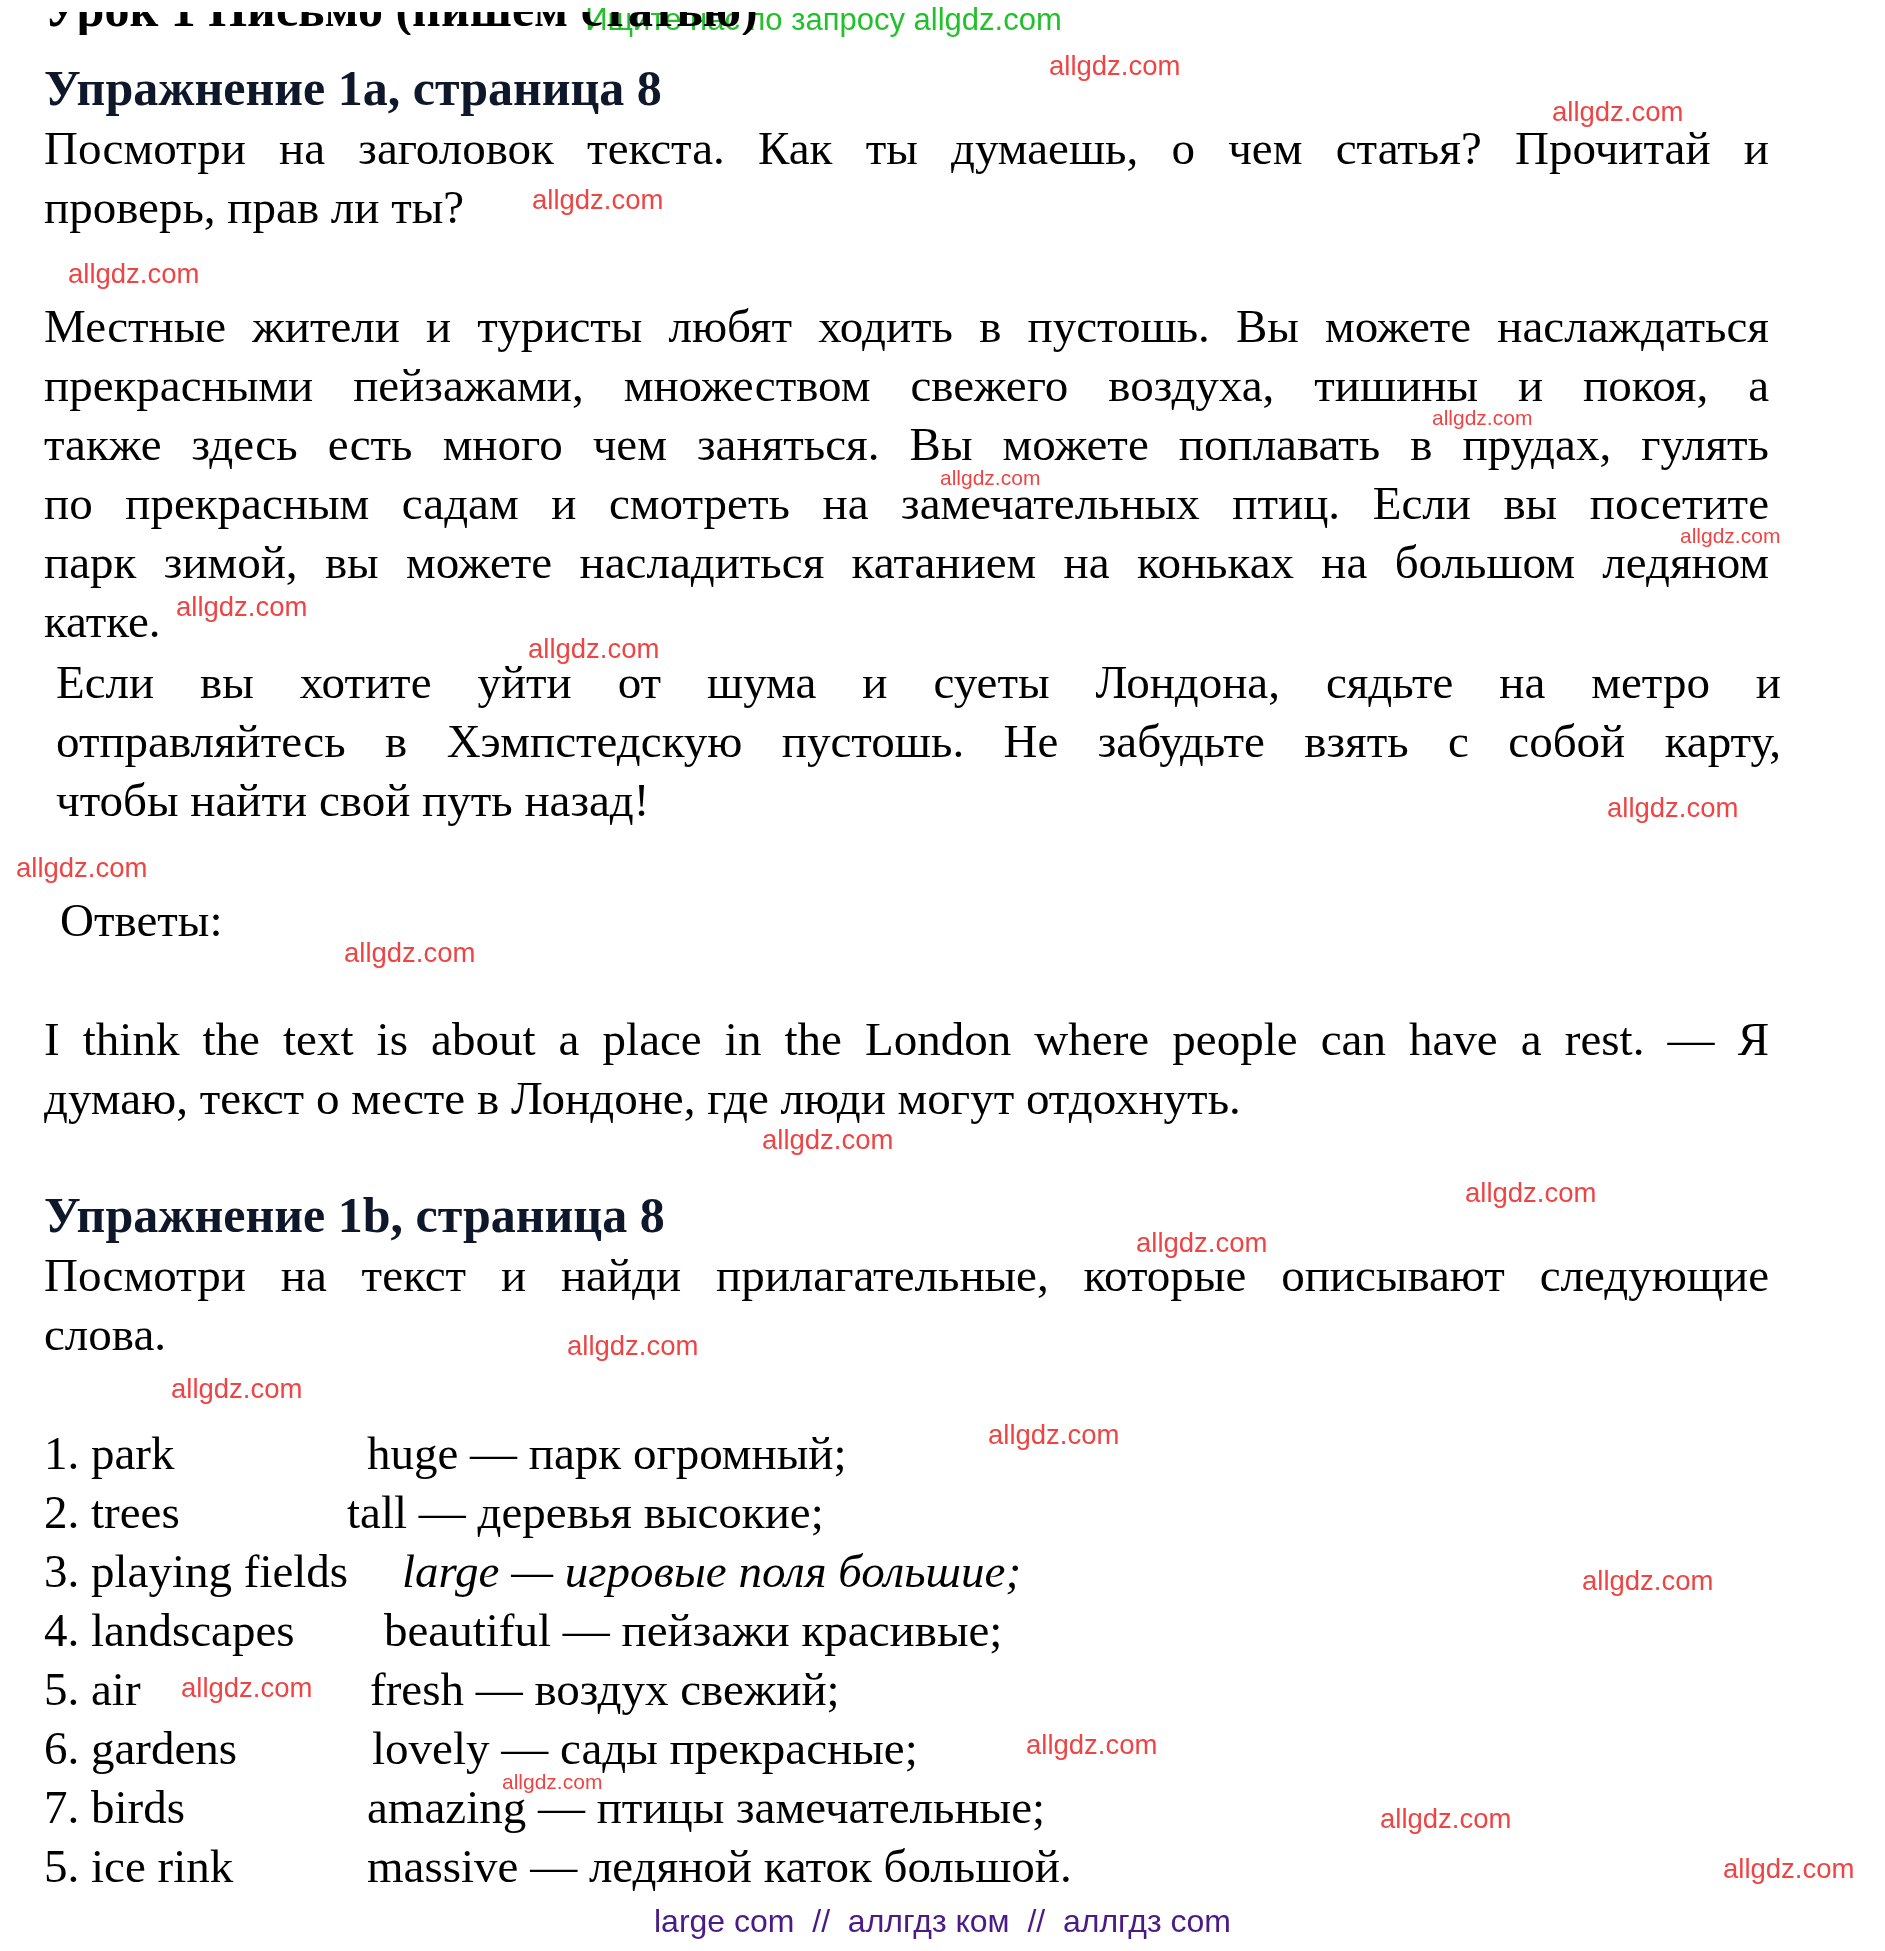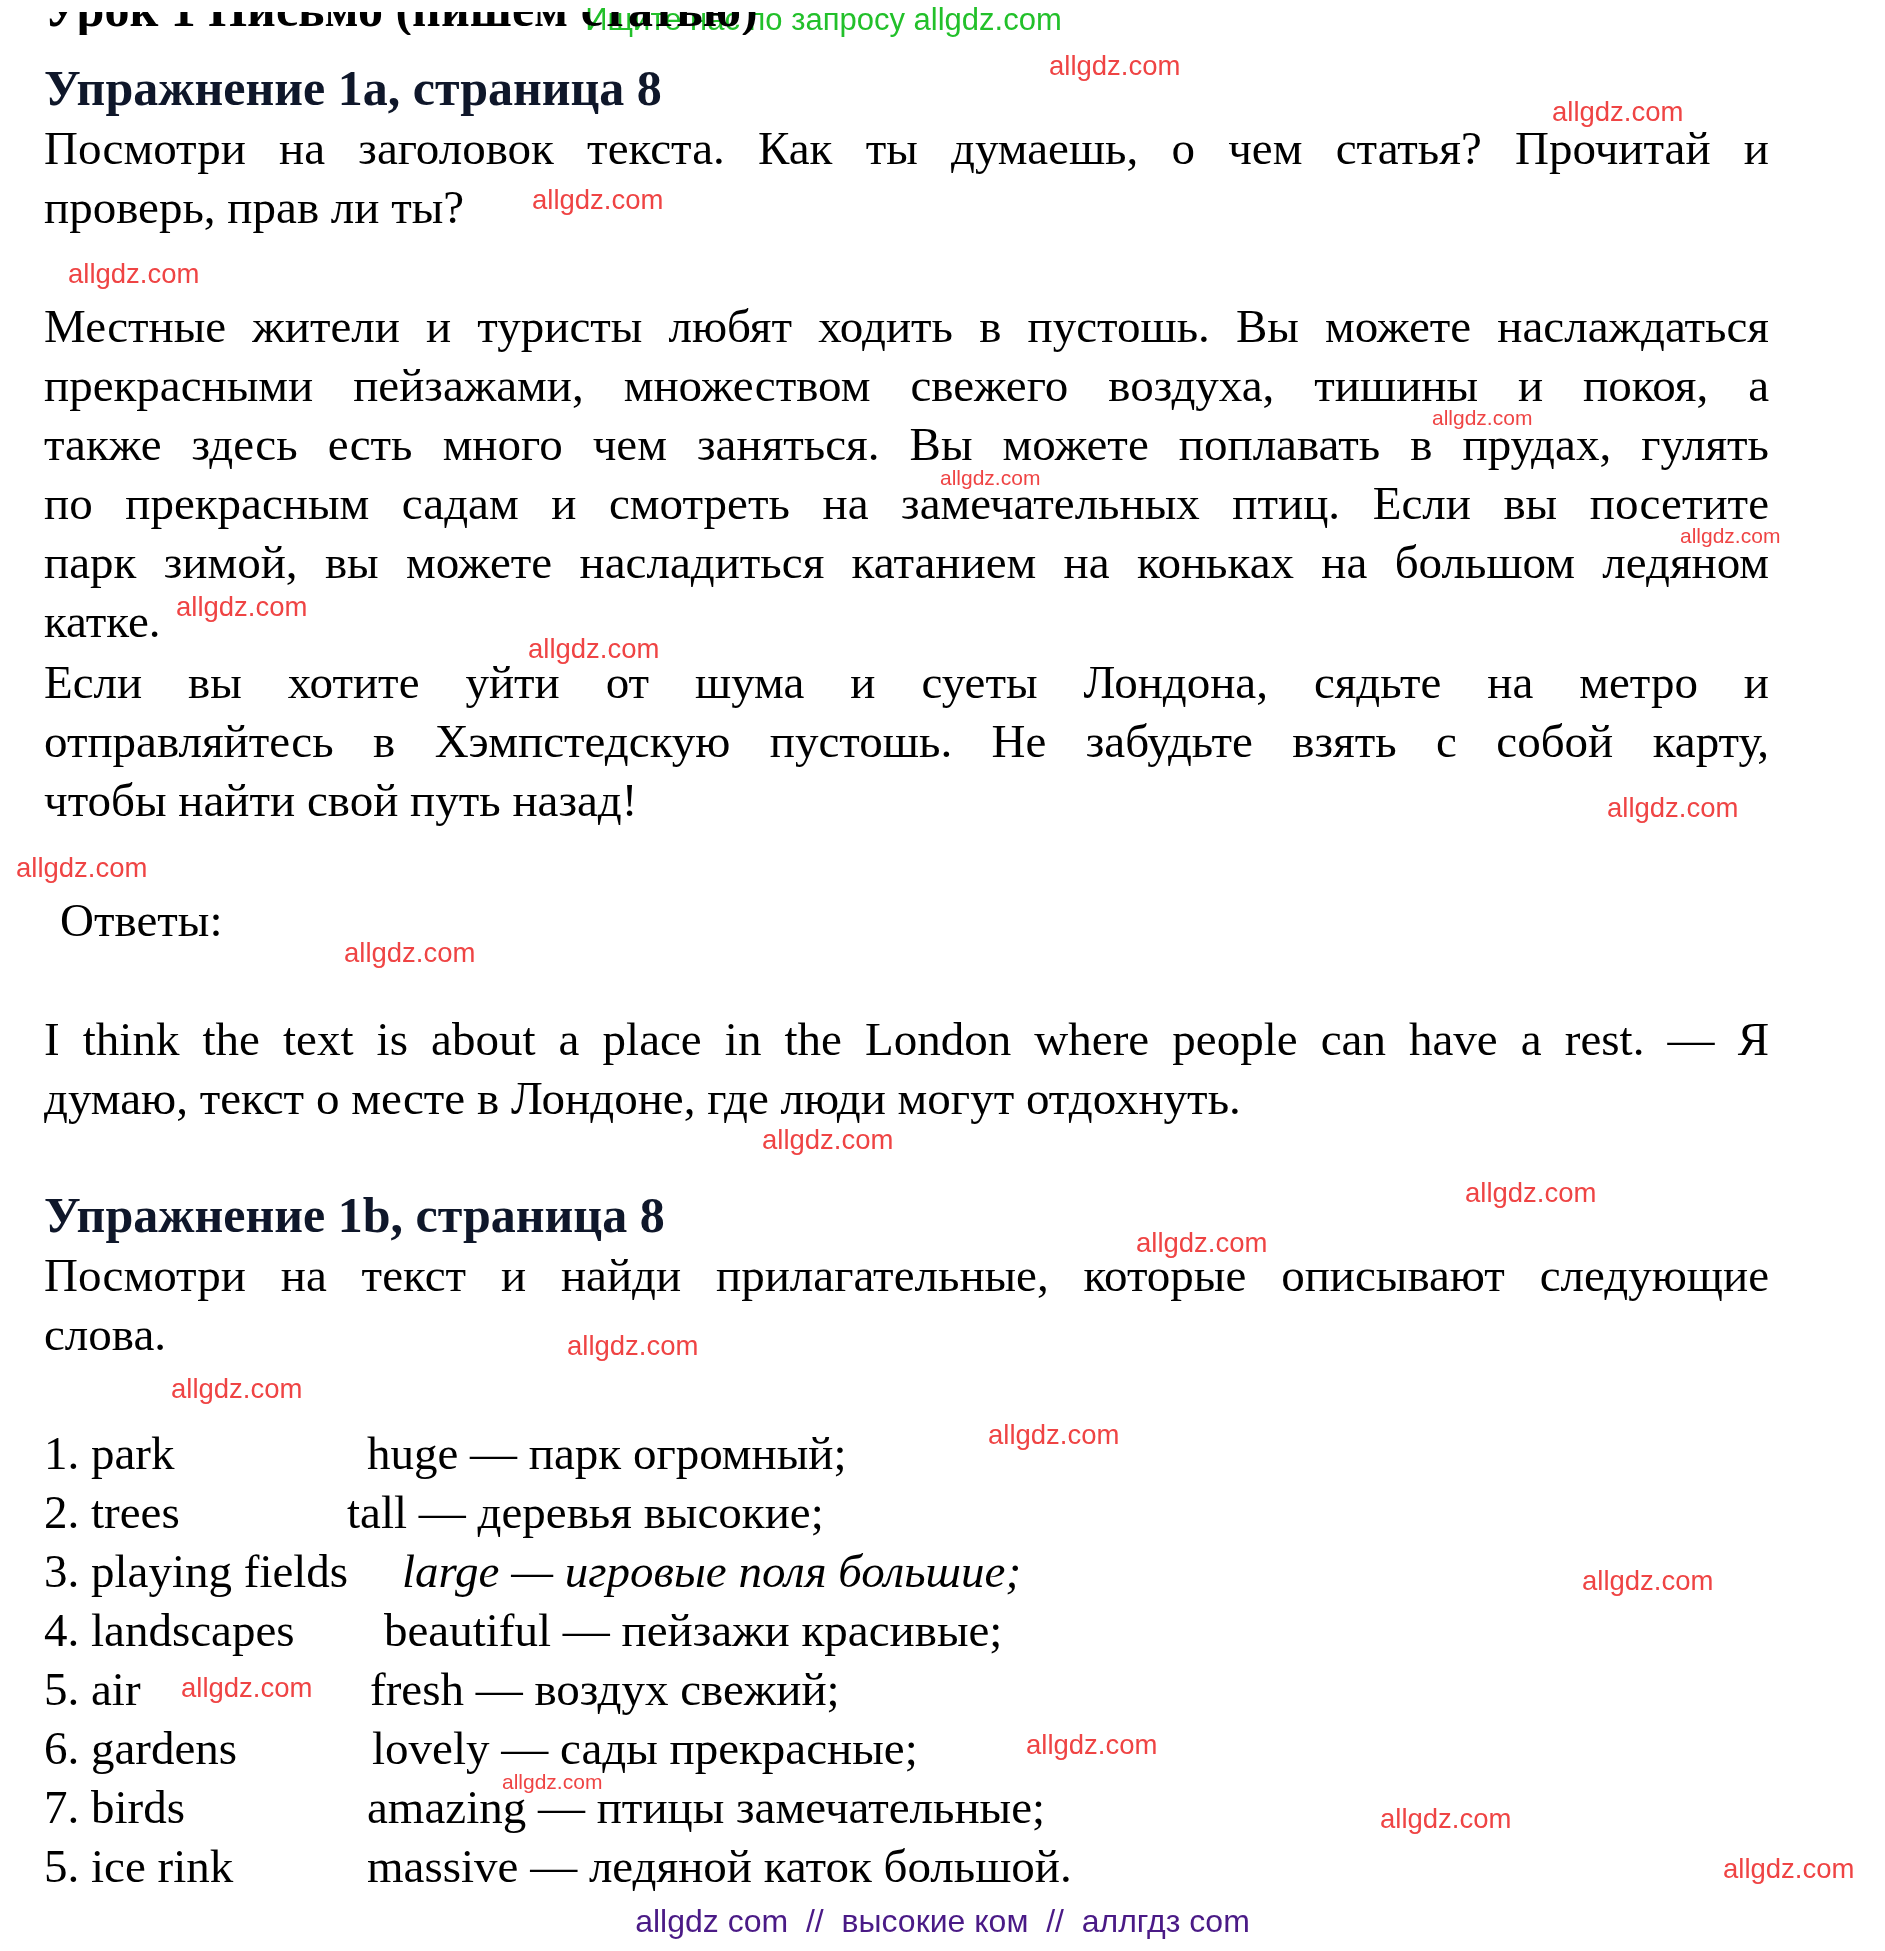--- a/index.html
+++ b/index.html
@@ -42,21 +42,21 @@
 
 <div class="para" style="top:297px;">
   <span class="line">Местные жители и туристы любят ходить в пустошь. Вы можете наслаждаться</span>
   <span class="line">прекрасными пейзажами, множеством свежего воздуха, тишины и покоя, а</span>
   <span class="line">также здесь есть много чем заняться. Вы можете поплавать в прудах, гулять</span>
   <span class="line">по прекрасным садам и смотреть на замечательных птиц. Если вы посетите</span>
   <span class="line">парк зимой, вы можете насладиться катанием на коньках на большом ледяном</span>
   <span class="line last">катке.</span>
 </div>
 
-<div class="para" style="top:653px;">
+<div class="para" style="top:653px;margin-left:12px;">
   <span class="line">Если вы хотите уйти от шума и суеты Лондона, сядьте на метро и</span>
   <span class="line">отправляйтесь в Хэмпстедскую пустошь. Не забудьте взять с собой карту,</span>
   <span class="line last">чтобы найти свой путь назад!</span>
 </div>
 
 <div class="para" style="top:891px;margin-left:16px;">
   <span class="line last">Ответы:</span>
 </div>
 
 <div class="para" style="top:1010px;">
@@ -126,14 +126,14 @@
     <div class="wm" style="left: 171px; top: 1373px;">allgdz.com</div>
     <div class="wm" style="left: 988px; top: 1419px;">allgdz.com</div>
     <div class="wm" style="left: 1582px; top: 1565px;">allgdz.com</div>
     <div class="wm" style="left: 181px; top: 1672px;">allgdz.com</div>
     <div class="wm" style="left: 1026px; top: 1729px;">allgdz.com</div>
     <div class="wm small" style="left: 502px; top: 1769px;">allgdz.com</div>
     <div class="wm" style="left: 1380px; top: 1803px;">allgdz.com</div>
     <div class="wm" style="left: 1723px; top: 1853px;">allgdz.com</div>
   </div>
 
-<div class="footer">allgdz com  //  высокие ком  //  аллгдз com</div>
+<div class="footer">large com  //  аллгдз ком  //  аллгдз com</div>
 
 
 </body></html>

